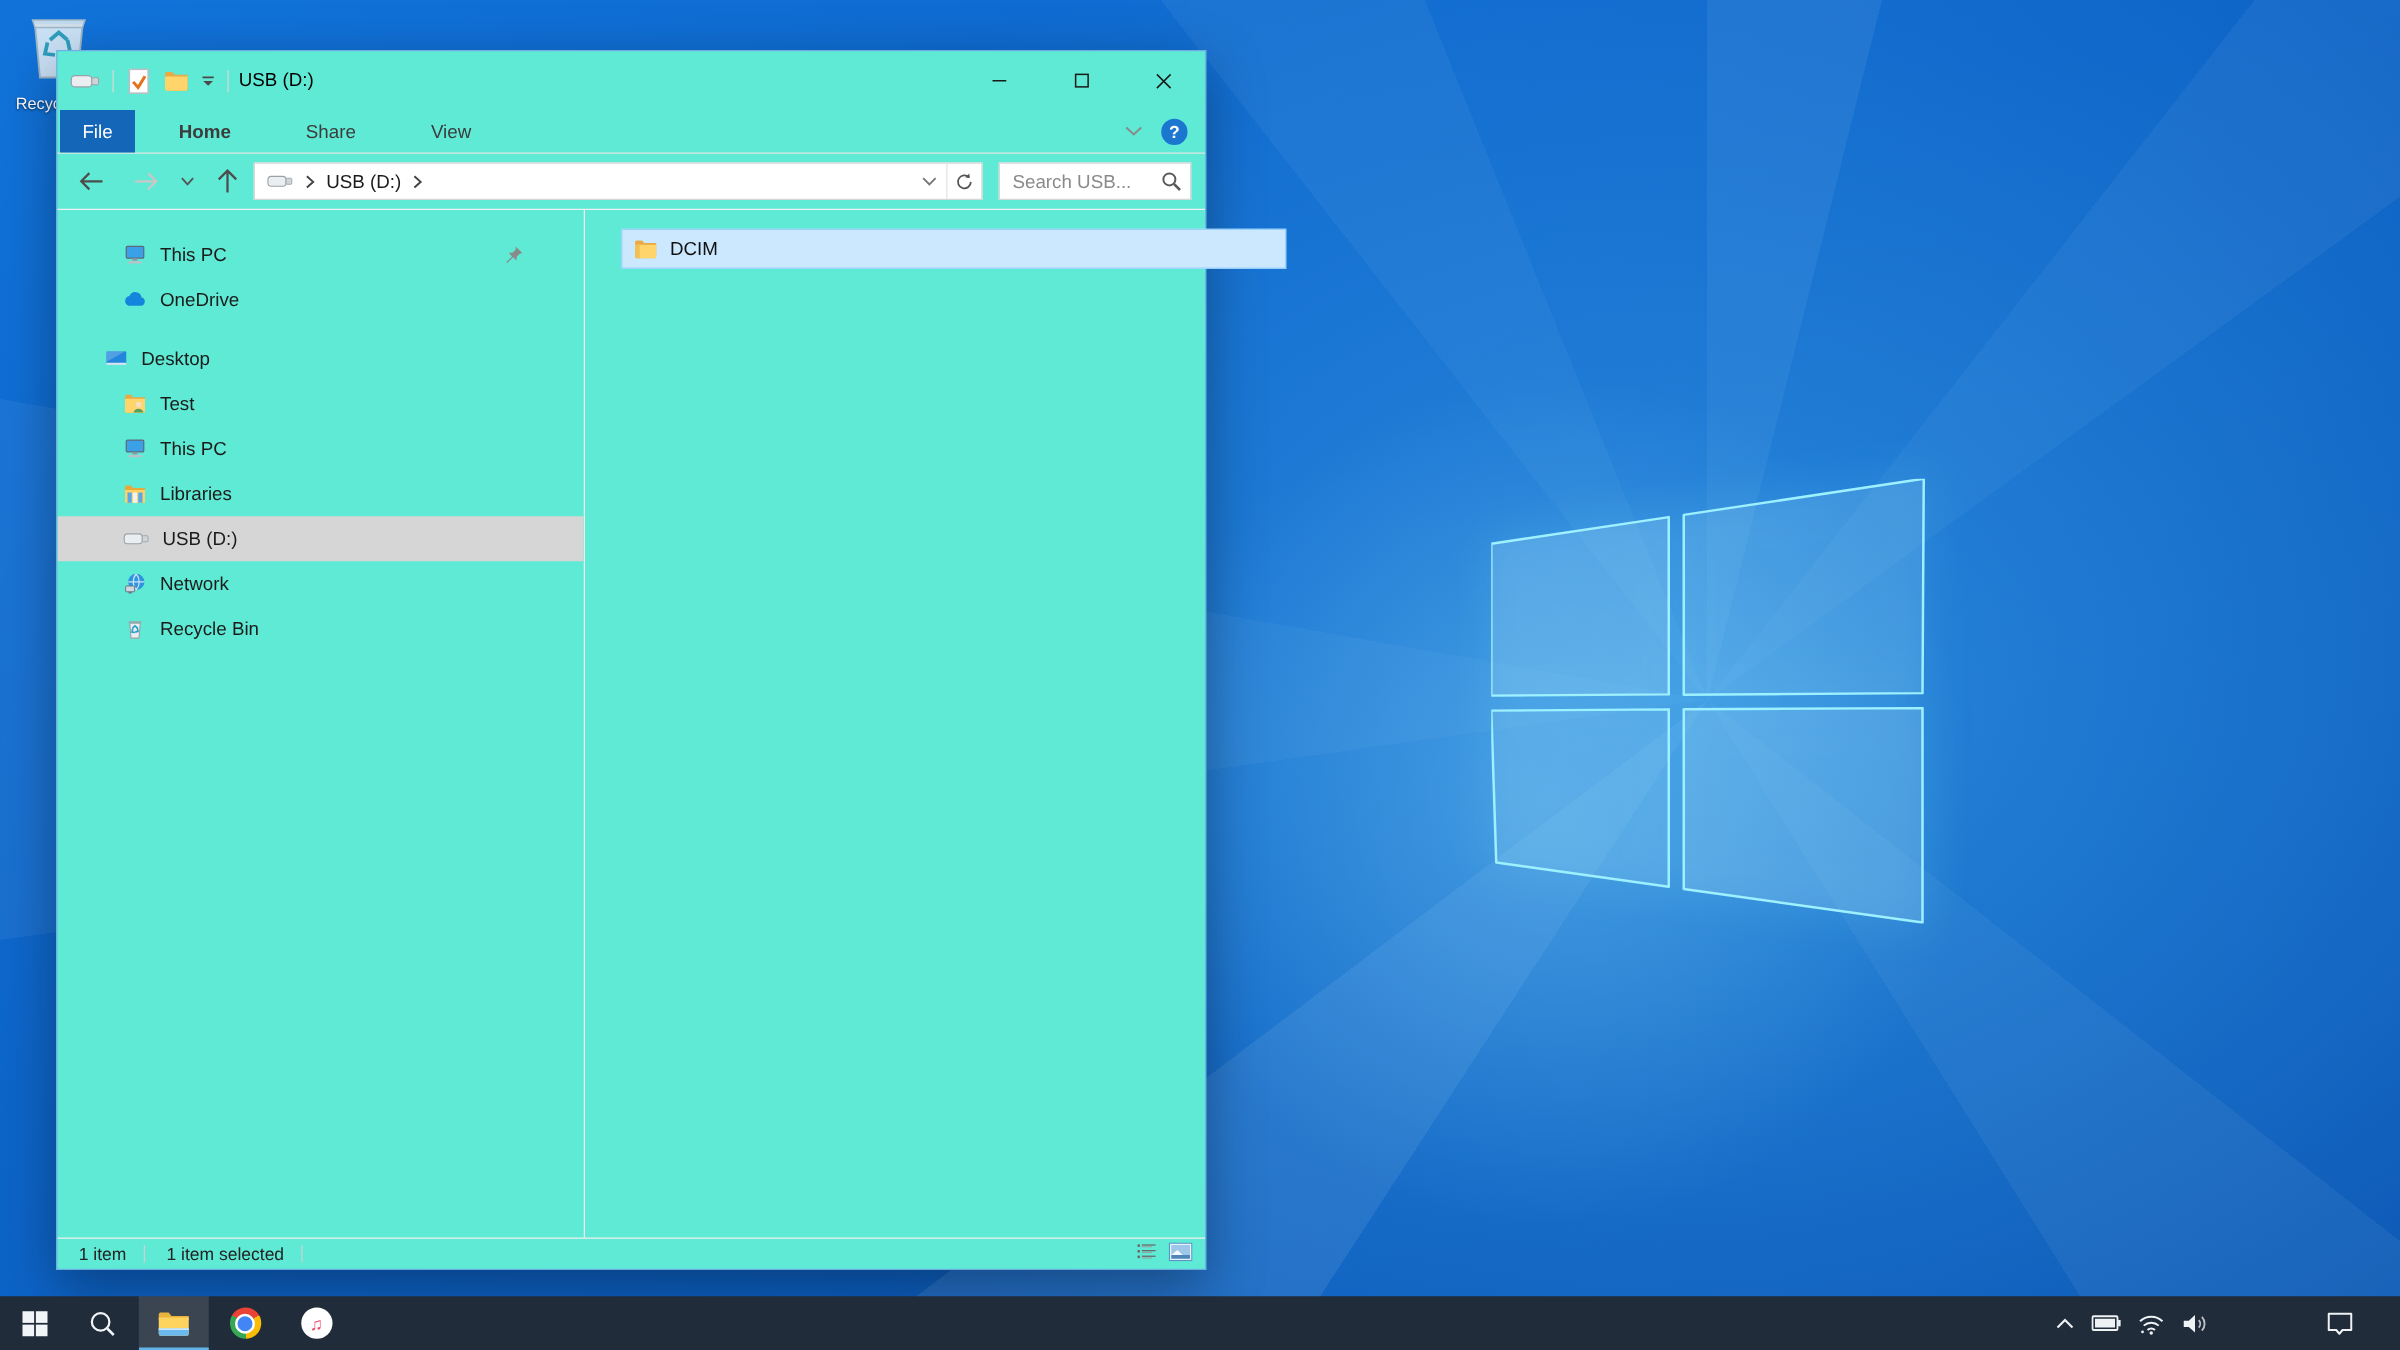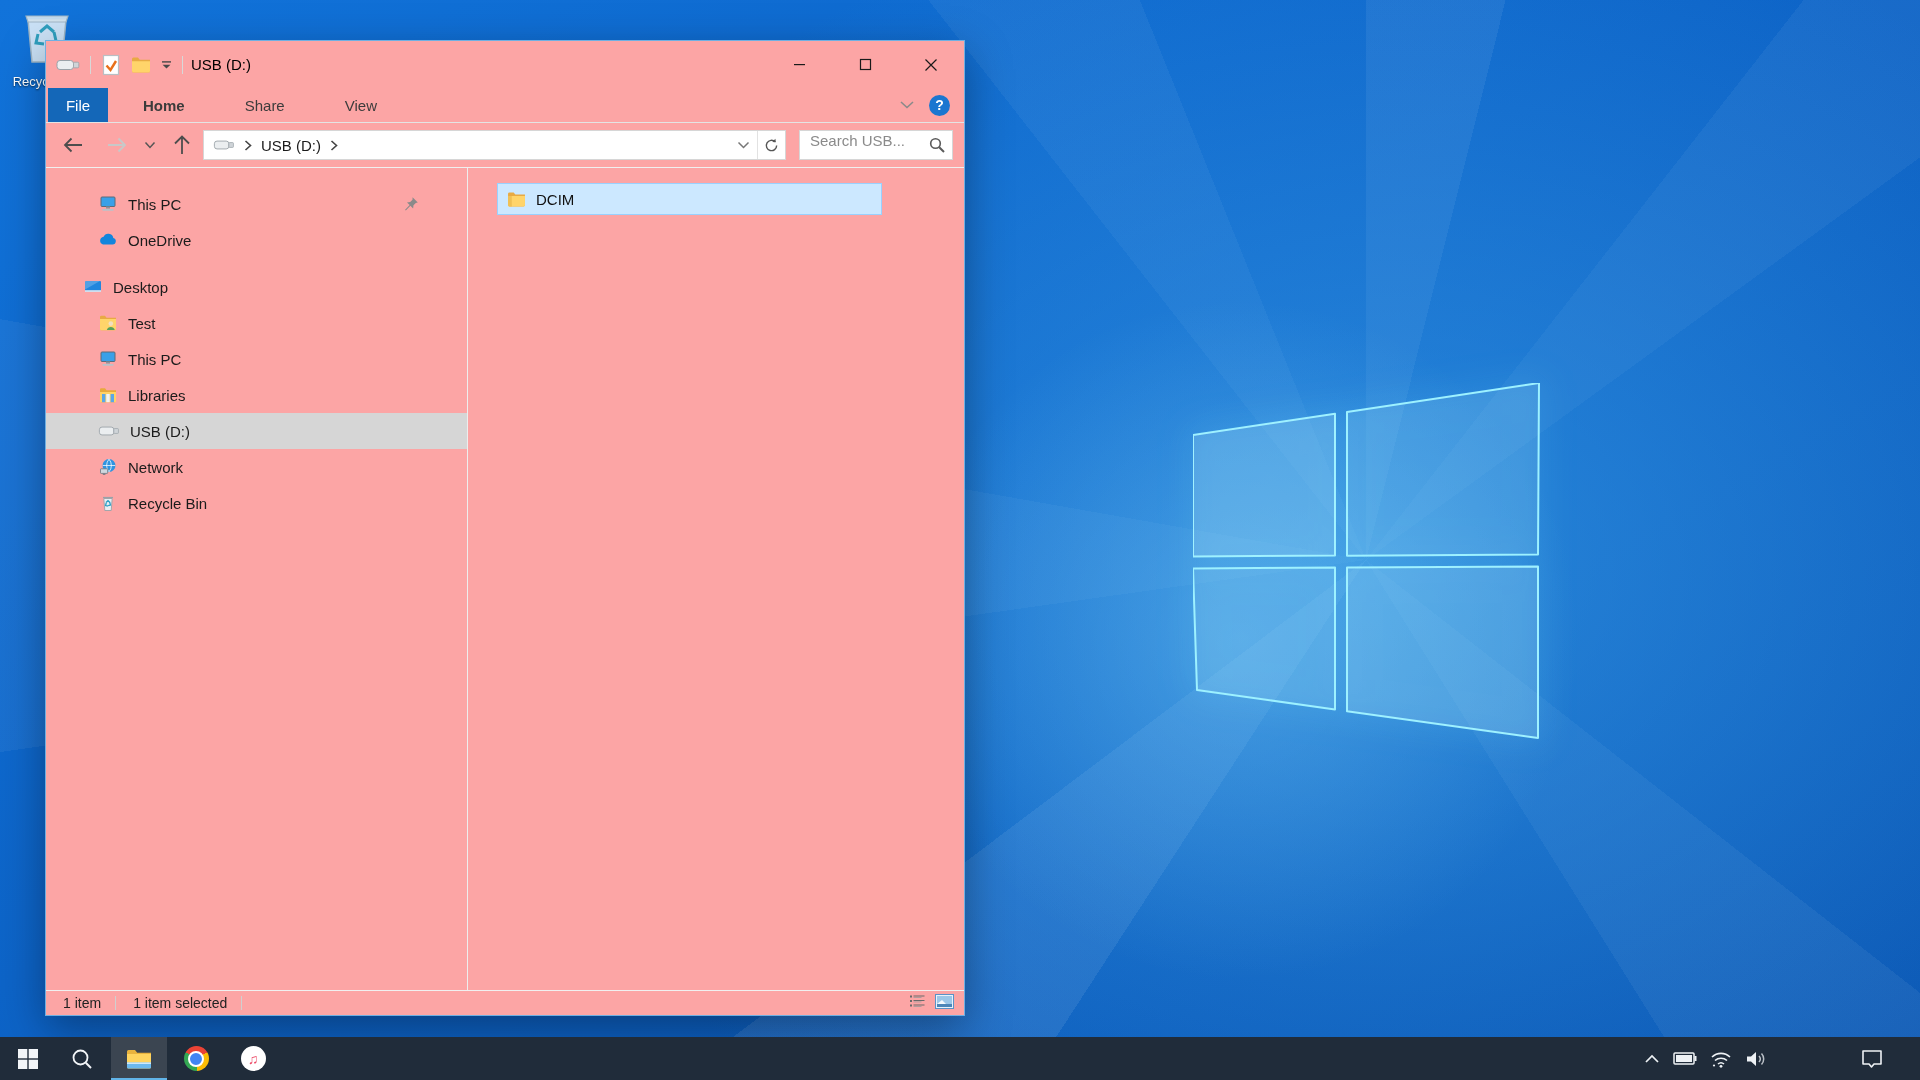--- a/index.html
+++ b/index.html
@@ -24,21 +24,21 @@
         rgba(255,255,255,0.05) 322deg 338deg, rgba(255,255,255,0) 338deg 360deg),
       linear-gradient(150deg,#1173da 0%,#0d64c8 45%,#0a55b2 100%);
   }
   .win-logo{position:absolute;left:1193px;top:383px;filter:drop-shadow(0 0 16px rgba(130,235,255,0.55));}
   
   .desk-icon{position:absolute;left:8px;top:10px;width:78px;text-align:center;}
   .desk-icon .lbl{color:#fff;font-size:13px;margin-top:2px;text-shadow:0 1px 2px rgba(0,0,0,0.7);}
   
   .window{
     position:absolute;left:45px;top:40px;width:920px;height:976px;
-    background:#fca5a5;border:1px solid #6fb0e2;box-sizing:border-box;
+    background:#5eead4;border:1px solid #6fb0e2;box-sizing:border-box;
     box-shadow:0 14px 42px rgba(0,0,0,0.35);
     display:flex;flex-direction:column;
   }
   .titlebar{height:47px;flex:0 0 47px;display:flex;align-items:center;position:relative;}
   .qat{display:flex;align-items:center;margin-left:10px;gap:10px;}
   .qat .sep{width:1px;height:18px;background:#d8d8d8;}
   .win-title{font-size:15px;color:#000;margin-left:8px;}
   .win-controls{position:absolute;right:0;top:0;height:100%;display:flex;}
   .win-btn{width:66px;height:100%;display:flex;align-items:center;justify-content:center;background:transparent;border:0;padding:0;}
   
@@ -48,35 +48,35 @@
   .ribbon-right{position:absolute;right:14px;top:0;height:100%;display:flex;align-items:center;gap:14px;}
   .help-circle{width:21px;height:21px;border-radius:50%;background:#1b76d0;color:#fff;font-size:14px;font-weight:bold;display:flex;align-items:center;justify-content:center;}
   
   .nav-row{height:44px;flex:0 0 44px;display:flex;align-items:center;border-bottom:1px solid #f0f0f0;}
   .nav-ic{display:flex;align-items:center;justify-content:center;}
   .addr-field{height:30px;box-sizing:border-box;border:1px solid #d6d6d6;background:#fff;display:flex;align-items:center;width:583px;margin-left:12px;position:relative;}
   .crumb{display:flex;align-items:center;gap:9px;padding-left:9px;font-size:15px;color:#1b1b1b;}
   .addr-right{position:absolute;right:0;top:0;height:100%;display:flex;align-items:center;}
   .addr-right .box{width:27px;height:100%;display:flex;align-items:center;justify-content:center;}
   .addr-right .box + .box{border-left:1px solid #e2e2e2;}
-  .search-field{height:30px;box-sizing:border-box;border:1px solid #d6d6d6;background:#fff;margin-left:13px;width:154px;position:relative;display:flex;align-items:flex-start;}
+  .search-field{height:30px;box-sizing:border-box;border:1px solid #d6d6d6;background:#fff;margin-left:13px;width:154px;position:relative;display:flex;align-items:center;}
   .search-field input{border:0;outline:none;width:112px;margin-left:8px;font-size:15px;font-family:"Liberation Sans",sans-serif;color:#333;background:transparent;}
   .search-field input::placeholder{color:#8a8a8a;opacity:1;}
   .search-glass{position:absolute;right:6px;top:5px;}
   
   .main{flex:1;display:flex;min-height:0;}
   .sidebar{width:422px;flex:0 0 422px;border-right:1px solid #ededed;padding-top:18px;box-sizing:border-box;overflow:hidden;}
   .side-row{height:36px;display:flex;align-items:center;gap:10px;font-size:15px;color:#1b1b1b;position:relative;cursor:default;}
   .side-row.lvl0{padding-left:37px;}
   .side-row.lvl1{padding-left:52px;}
   .side-row.gap{margin-top:11px;}
   .side-row.selected{background:#d6d6d6;}
   .side-row .pin{position:absolute;right:48px;top:10px;}
   .content{flex:1;padding:15px 0 0 29px;}
-  .file-tile{width:385px;height:32px;box-sizing:border-box;background:#cce8ff;border:1px solid #99d1ff;display:flex;align-items:center;gap:10px;padding-left:9px;font-size:15px;color:#111;}
+  .file-tile{width:532px;height:32px;box-sizing:border-box;background:#cce8ff;border:1px solid #99d1ff;display:flex;align-items:center;gap:10px;padding-left:9px;font-size:15px;color:#111;}
   
   .statusbar{height:24px;flex:0 0 24px;border-top:1px solid #f0f0f0;display:flex;align-items:center;font-size:14px;color:#222;position:relative;}
   .statusbar .st{padding:0 14px 0 17px;}
   .statusbar .sdiv{width:1px;height:14px;background:#d0d0d0;}
   .status-views{position:absolute;right:10px;top:3px;display:flex;gap:9px;align-items:center;}
   
   .taskbar{position:absolute;left:0;bottom:0;width:1920px;height:43px;background:#202c3a;z-index:50;}
   .tb-btn{position:absolute;top:0;height:43px;width:56px;display:flex;align-items:center;justify-content:center;}
   .tb-btn.active{background:rgba(255,255,255,0.12);box-shadow:inset 0 -2px 0 #61b4e8;}
   .tray-ic{position:absolute;top:0;height:43px;display:flex;align-items:center;justify-content:center;width:32px;}

